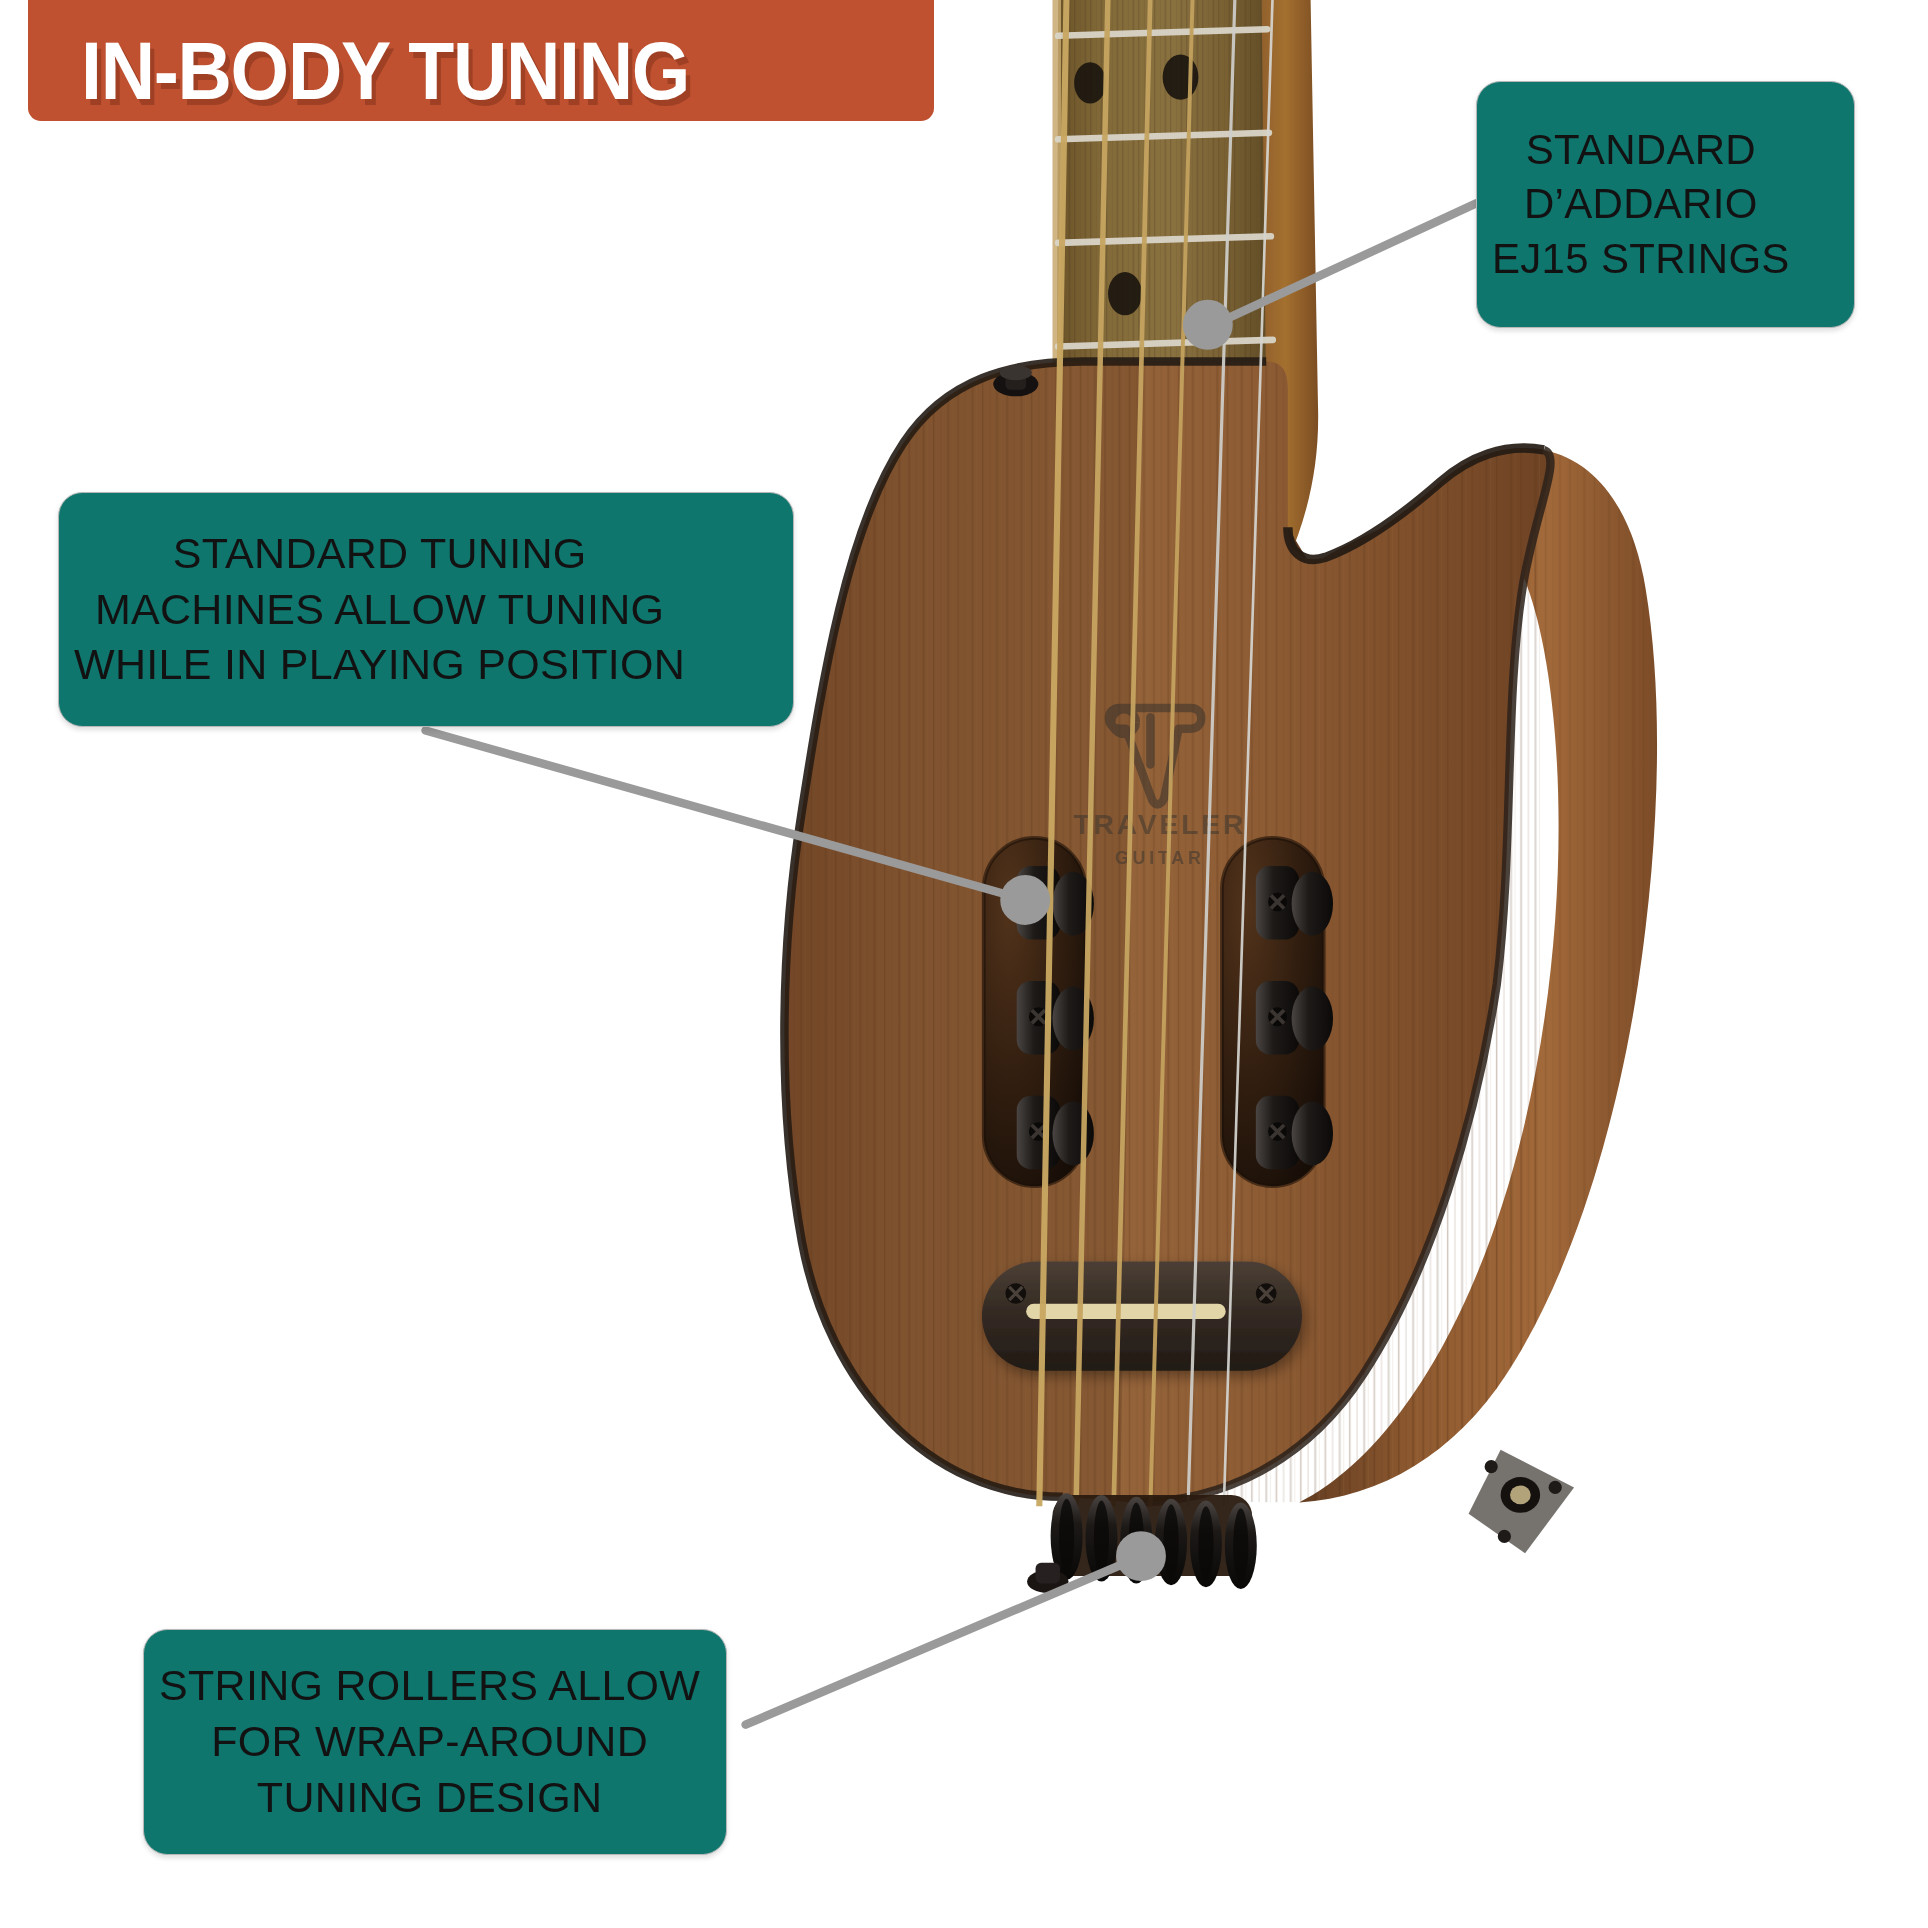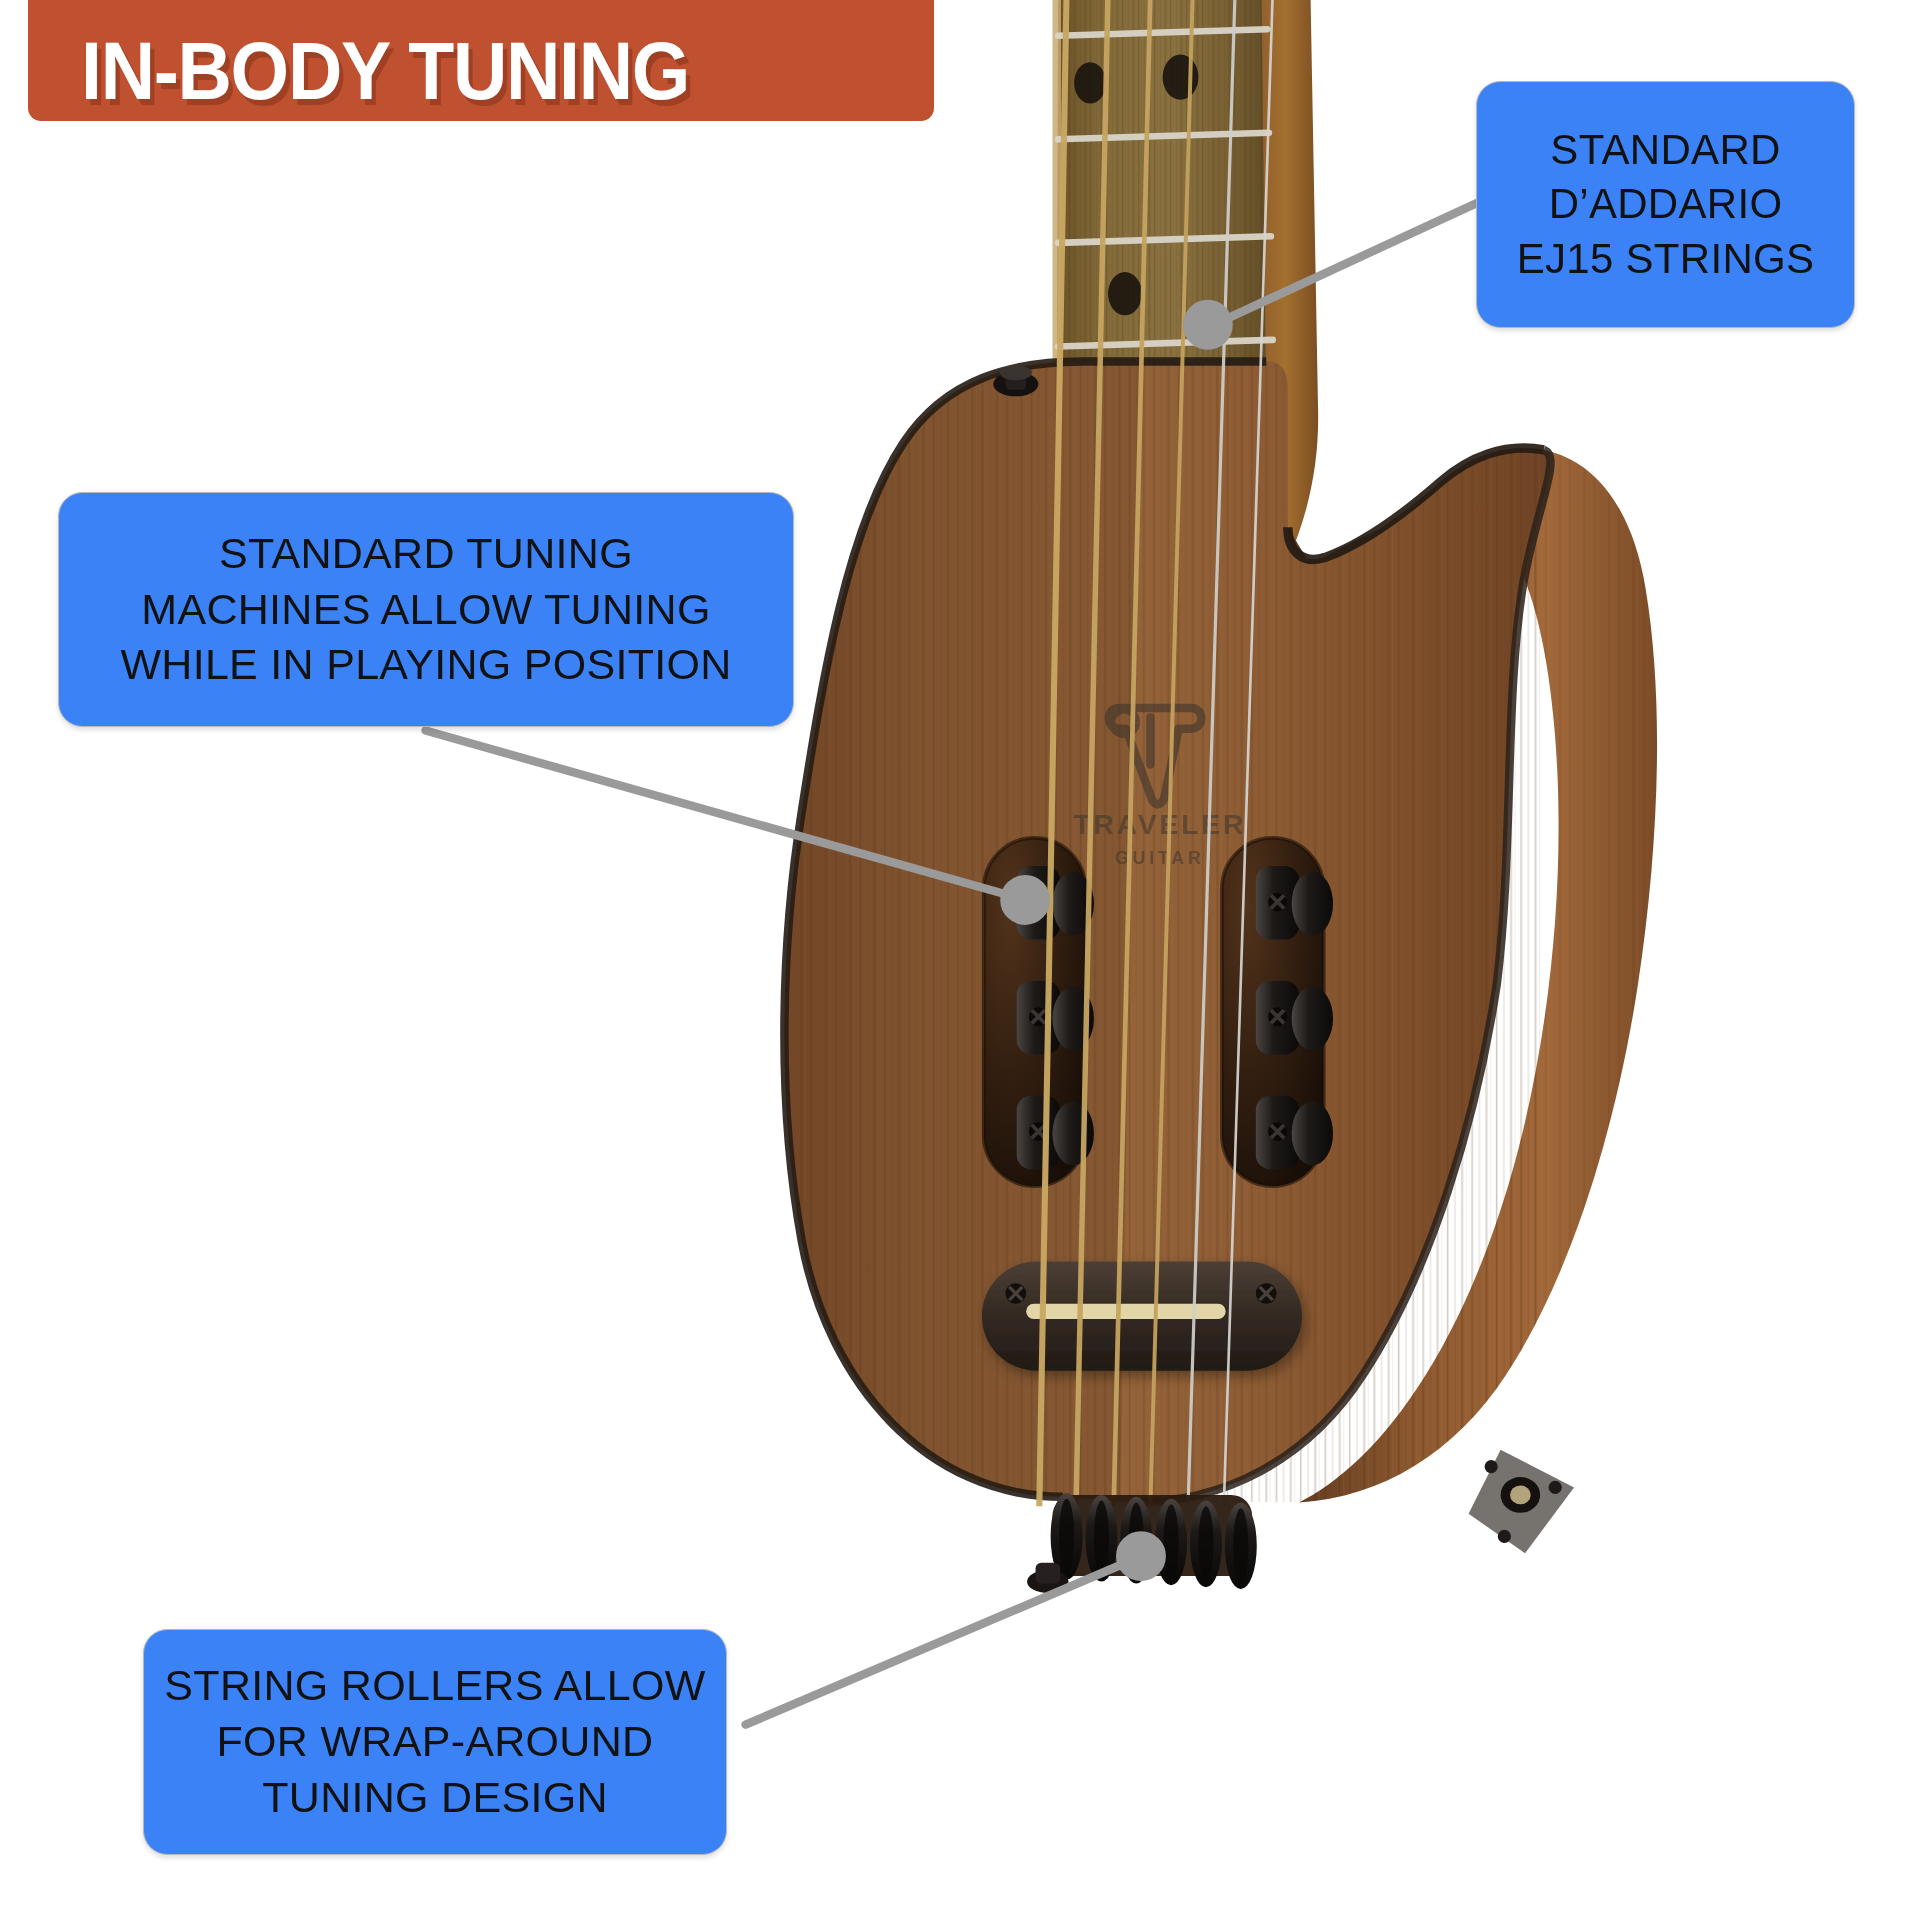--- a/index.html
+++ b/index.html
@@ -30,25 +30,25 @@
     line-height: 1;
     transform: scaleX(0.93);
     transform-origin: left bottom;
     white-space: nowrap;
     text-shadow: 4.7px 5.6px 0 rgba(120,45,22,0.45);
   }
 
   
   .callout {
     position: absolute;
-    background: #3b82f6;
+    background: #0f766e;
     border: 1.9px solid #b8b8b8;
     border-radius: 24.5px;
     box-shadow: 0 2.8px 5.6px rgba(0,0,0,0.13);
-    display: flex; align-items: center; justify-content: center;
+    display: flex; align-items: center; 
     z-index: 35;
   }
   .callout-text {
     color: #121212;
     font-size: 43px;
     font-weight: 500;
     line-height: 1.30;
     text-align: center;
     letter-spacing: 0.3px;
     white-space: pre-line;

